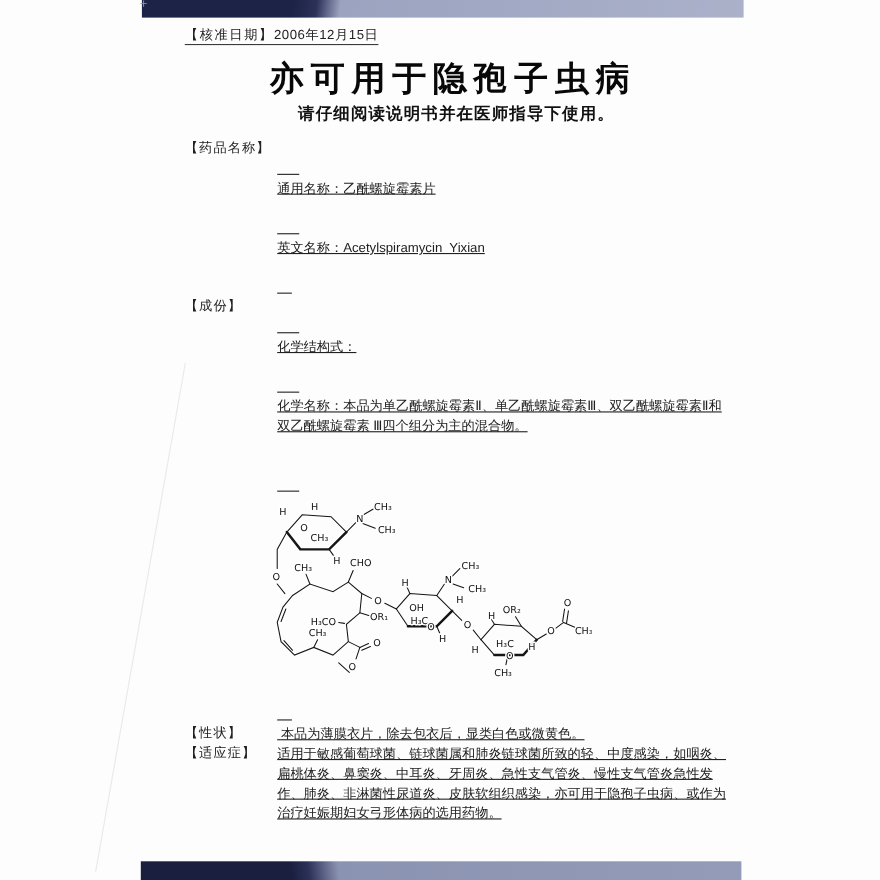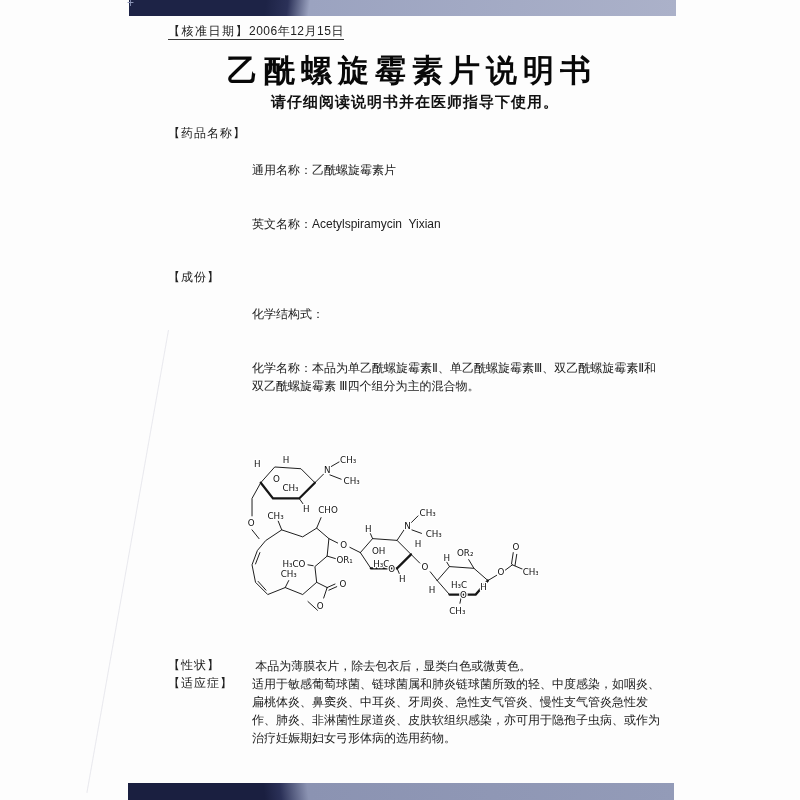--- a/index.html
+++ b/index.html
@@ -26,32 +26,32 @@
     background:#e3e3ea;transform:rotate(10deg);transform-origin:top;opacity:.8;
   }
   .doc{
     position:absolute;left:168px;top:22px;width:494px;
     font-size:12px;line-height:18px;color:#212121;
   }
   .dateline{
     display:inline-block;border-bottom:1px solid #3a3a3a;
     font-size:12px;line-height:16px;letter-spacing:.5px;margin-bottom:5px;
   }
-  .dateline .lab-part{letter-spacing:1.5px;}
+  .dateline .lab-part{letter-spacing:1.5px;font-family:Liberation Mono, monospace;}
   .doc-title{
     text-align:center;font-size:31px;line-height:36px;font-weight:700;
     letter-spacing:6px;color:#080808;margin:8px 0 6px -6px;white-space:nowrap;
   }
   .doc-subtitle{
     text-align:center;font-size:15px;font-weight:700;letter-spacing:1px;
     color:#111;margin-bottom:12px;font-family:Liberation Mono, monospace;
   }
   .row{display:flex;align-items:flex-start;}
   .lab{flex:0 0 84px;white-space:nowrap;letter-spacing:1px;font-family:Liberation Mono, monospace;}
-  .cont{flex:1;white-space:pre-wrap;}
+  .cont{flex:1;white-space:pre-wrap;text-decoration:underline;}
   .cont .line{white-space:pre-wrap;}
   .chem{display:block;margin:4px 0 2px -16px;}
   .chem path,.chem line{stroke:#161616;fill:none;stroke-width:1.1px;stroke-linecap:round;}
   .chem path.b{stroke-width:2.6px;}
   .chem text{
     font-family:"DejaVu Sans",sans-serif;font-size:10px;fill:#111;
     paint-order:stroke;stroke:#fff;stroke-width:3px;stroke-linejoin:round;
     text-anchor:middle;
   }
 </style>
@@ -62,21 +62,21 @@
 <div class="reg-mark">+</div>
 <div class="bottom-band"></div>
 <div class="crease"></div>
 
 <div class="doc">
 
   <div>
     <span class="dateline"><span class="lab-part">【核准日期】</span><span>2006年12月15日</span></span>
   </div>
 
-  <div class="doc-title">乙酰螺旋霉素片说明书</div>
+  <div class="doc-title">亦可用于隐孢子虫病</div>
   <div class="doc-subtitle">请仔细阅读说明书并在医师指导下使用。</div>
 
   <div class="row">
     <span class="lab">【药品名称】</span>
     <div class="cont">
       <div class="line">通用名称：乙酰螺旋霉素片</div>
       <div class="line">英文名称：Acetylspiramycin  Yixian</div>
     </div>
   </div>
 

